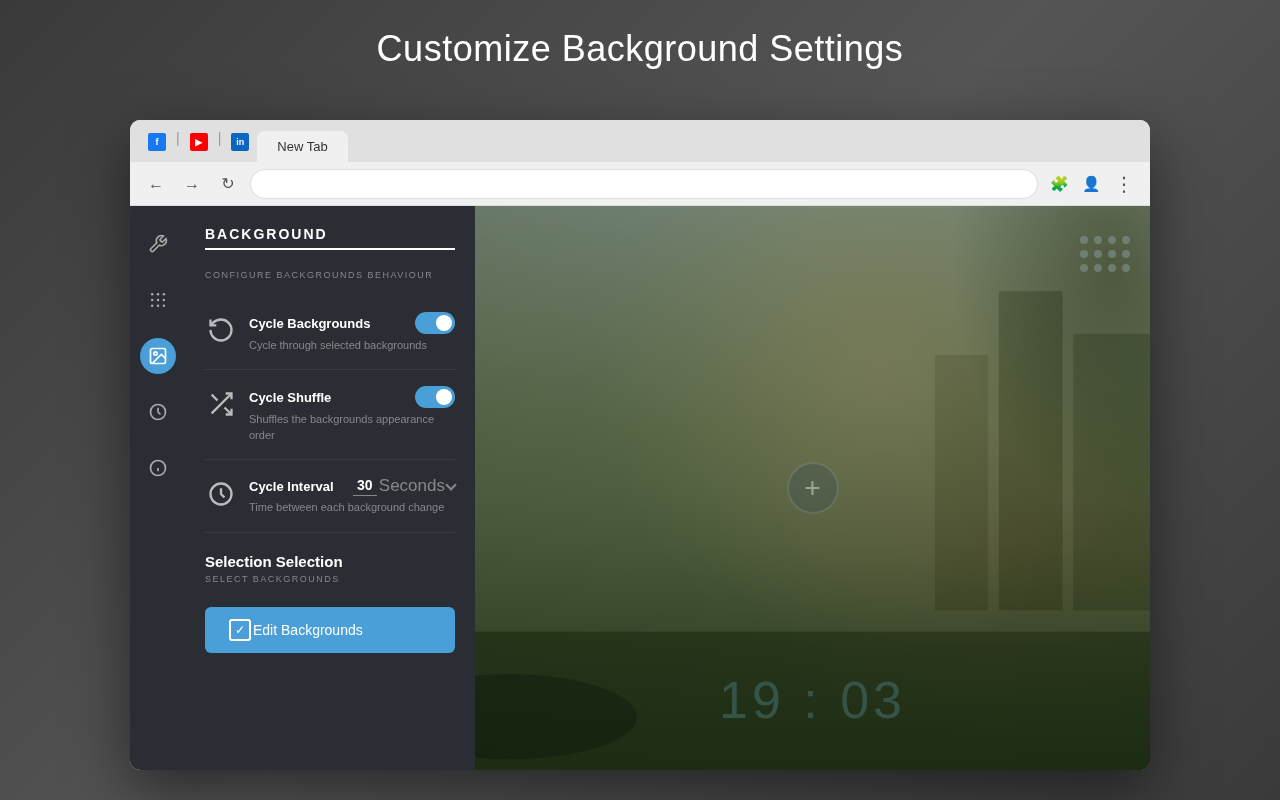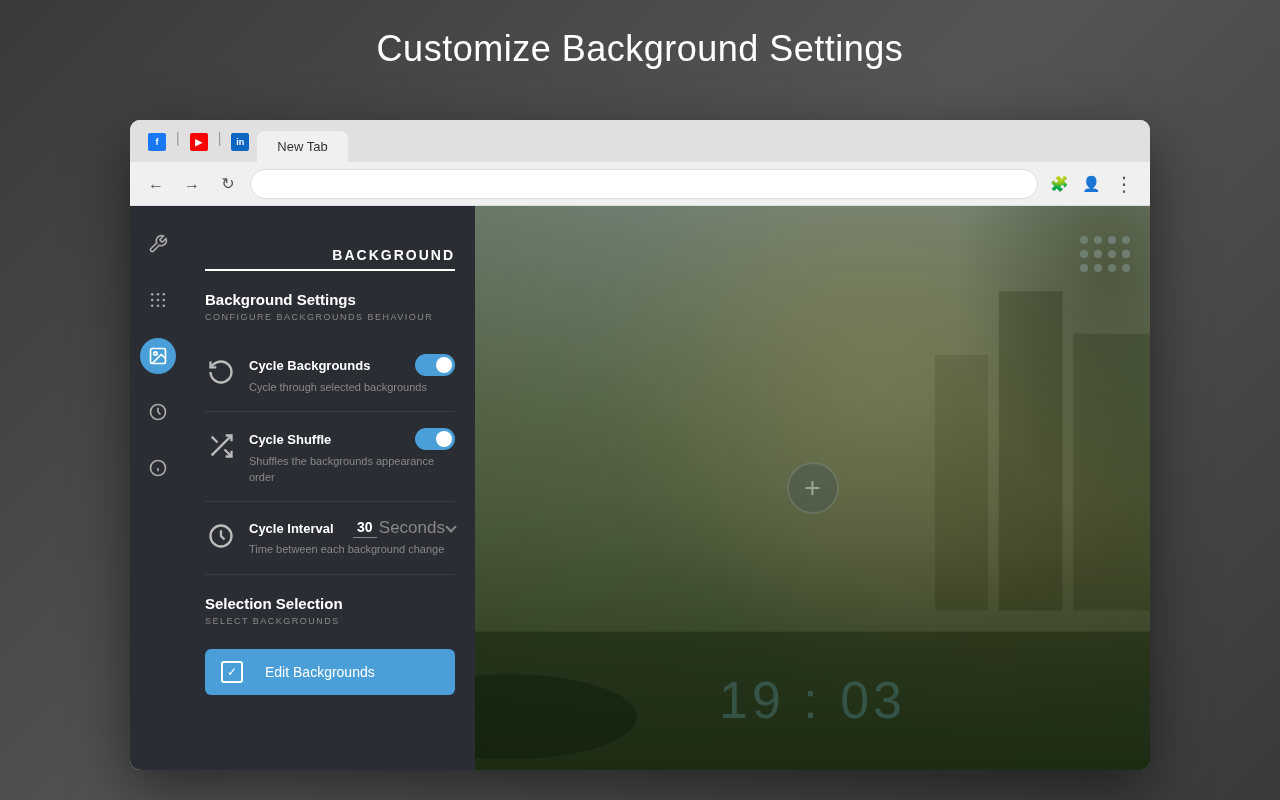--- a/index.html
+++ b/index.html
@@ -166,27 +166,26 @@
     
     .settings-panel {
       width: 290px;
       background: #2a2d33;
       color: #fff;
       padding: 20px 20px;
       overflow-y: auto;
       flex-shrink: 0;
     }
     .panel-title {
-      text-align: right;
+      text-align: left;
       font-size: 14px;
       font-weight: 600;
       letter-spacing: 2px;
       color: #fff;
       margin-bottom: 6px;
-      margin-top: 21px;
     }
     .panel-title-underline {
       height: 2px;
       background: #fff;
       margin-bottom: 20px;
     }
     .section-title {
       font-size: 15px;
       font-weight: 700;
       color: #fff;
@@ -293,26 +292,26 @@
     }
     .bg-selection-sub {
       font-size: 9px;
       letter-spacing: 1.5px;
       color: #888;
       margin-bottom: 23px;
     }
     .edit-bg-btn {
       display: flex;
       align-items: center;
-      gap: 22px;
+      gap: 2px;
       background: #4a9fd8;
       color: #fff;
       border: none;
       border-radius: 6px;
-      padding: 12px 16px;
+      padding: 12px 24px;
       font-size: 14px;
       font-weight: 500;
       cursor: pointer;
       width: 100%;
       text-align: right;
     }
     .edit-bg-icon {
       width: 22px; height: 22px;
       border: 2px solid #fff;
       border-radius: 3px;
@@ -475,21 +474,20 @@
             <line x1="12" y1="8" x2="12" y2="8" stroke-width="3"></line>
             <line x1="12" y1="12" x2="12" y2="16"></line>
         </svg>
       </div>
     </div>
 
     <div class="settings-panel">
       <div class="panel-title">BACKGROUND</div>
       <div class="panel-title-underline"></div>
 
-      <div class="section-title">Background Settings</div>
       <div class="section-subtitle">CONFIGURE BACKGROUNDS BEHAVIOUR</div>
 
       <div class="setting-row">
         <div class="setting-icon-wrap">
           <svg width="28" height="28" viewBox="0 0 24 24" fill="none" stroke="#bbb" stroke-width="2">
             <path d="M3 12a9 9 0 1 0 9-9 9.75 9.75 0 0 0-6.74 2.74L3 8"></path>
             <path d="M3 3v5h5"></path>
           </svg>
         </div>
         <div class="setting-content">

